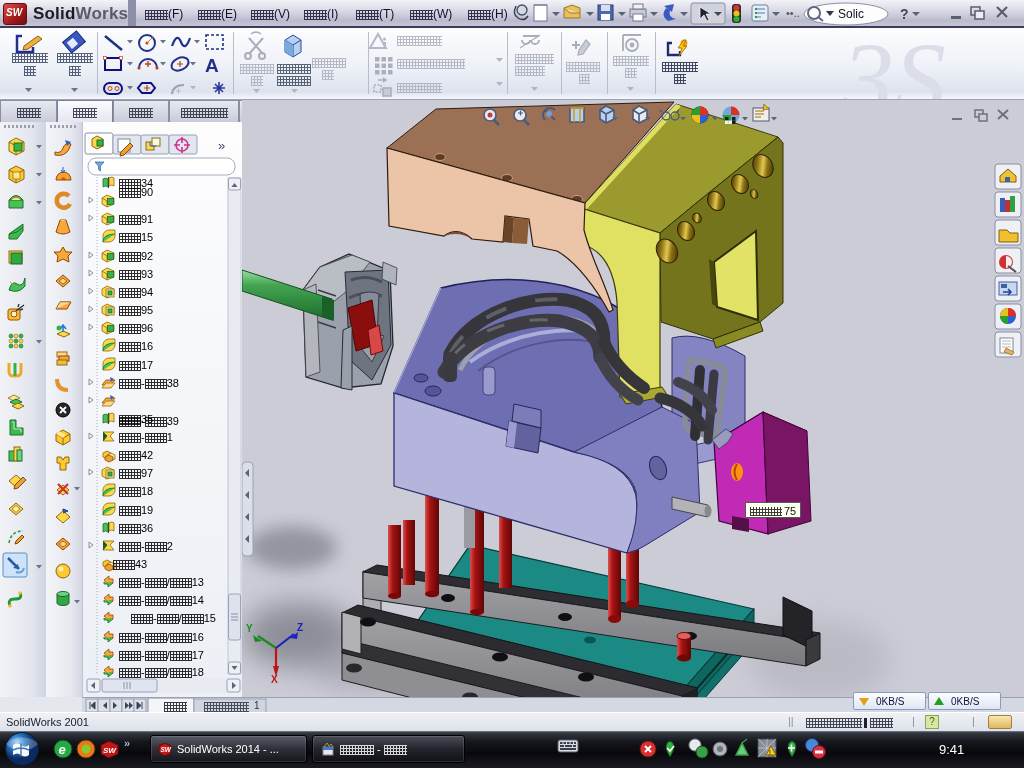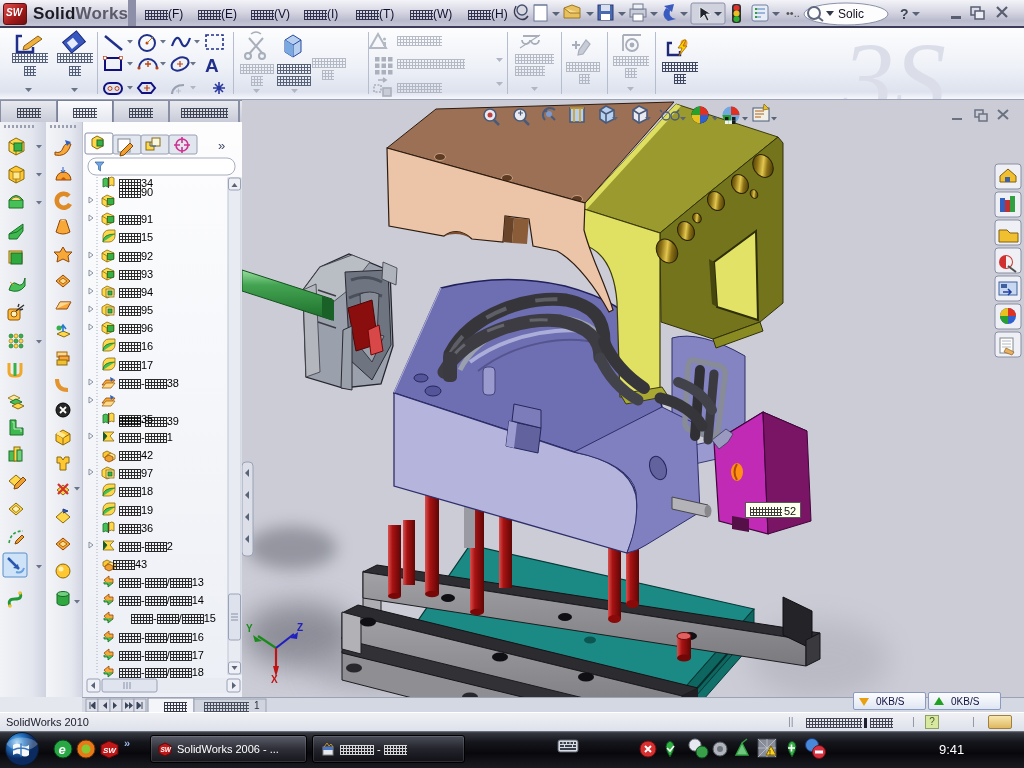--- a/index.html
+++ b/index.html
@@ -951,21 +951,21 @@
       </g>
 <g>
         <rect x="1000" y="338" width="13" height="15" fill="#fff" stroke="#808890"></rect>
         <path d="M1002,341 h9 m-9,3 h9 m-9,3 h9" stroke="#a0a8b0" stroke-width=".8"></path>
         <path d="M1006,348 l8,4 -2,3 -8,-3z" fill="#e8b060" stroke="#906020" stroke-width=".7"></path>
       </g>
 </g>
 </svg>
 <div class="abs" style="left:745px;top:502px;width:56px;height:16px;background:#fffff0;border:1px solid #585858">
     <i class="zh zh9 abs" style="left:4px;top:4px;width:32px;color:#111"></i>
-    <span class="abs" style="left:38px;top:2px;font-size:11px;color:#111">52</span>
+    <span class="abs" style="left:38px;top:2px;font-size:11px;color:#111">75</span>
   </div>
 
 <div class="abs" style="left:0;top:697px;width:82px;height:15px;background:#e4e7ee"></div>
 <div class="abs" id="mtabrow">
 <svg width="942" height="15" viewBox="0 0 942 15" style="position:absolute">
  <g fill="#dde0e8" stroke="#9aa2b4">
         <rect x="4" y="1" width="12" height="13"></rect>
         <rect x="16" y="1" width="12" height="13"></rect>
         <rect x="28" y="1" width="12" height="13"></rect>
         <rect x="40" y="1" width="12" height="13"></rect>
@@ -980,21 +980,21 @@
       </g>
  <rect x="66" y="0" width="46" height="15" fill="#f4f5f9" stroke="#8a90a4"></rect>
  <rect x="112" y="1" width="72" height="14" fill="#d0d4de" stroke="#9aa2b4"></rect>
 </svg>
 <i class="zh abs" style="left:82px;top:4px;width:23px;color:#101020"></i>
 <i class="zh abs" style="left:122px;top:4px;width:45px;color:#2a3040"></i>
     <span class="abs" style="left:172px;top:2px;font-size:10px;color:#2a3040">1</span>
 </div>
 
 <div class="abs" id="status">
-<span class="abs" style="left:6px;top:3px">SolidWorks 2010</span>
+<span class="abs" style="left:6px;top:3px">SolidWorks 2001</span>
 <span class="abs" style="left:788px;top:2px;color:#8a90a0">||</span>
 <i class="zh abs" style="left:806px;top:5px;width:56px;color:#202030"></i>
     <span class="abs" style="left:864px;top:5px;width:3px;height:10px;background:#202030;display:inline-block"></span>
     <i class="zh abs" style="left:870px;top:5px;width:23px;color:#202030"></i>
 <span class="abs" style="left:912px;top:2px;color:#8a90a0">|</span>
 <div class="abs" style="left:925px;top:2px;width:14px;height:14px;background:#d8e8a0;border:1px solid #90a060;color:#406020;font-size:10px;text-align:center">?</div>
 <span class="abs" style="left:972px;top:2px;color:#8a90a0">|</span>
 <div class="abs" style="left:988px;top:2px;width:24px;height:14px;background:linear-gradient(#f8e8b0,#e0b860);border:1px solid #a08040;border-radius:2px"></div>
 </div>
 
@@ -1031,21 +1031,21 @@
         <path d="M1,5 l8,-4 9,4 v9 l-9,4 -8,-4z" fill="#c01818" stroke="#600808"></path>
         <text x="3" y="13" font-size="8" fill="#fff" font-weight="bold" font-style="italic">SW</text>
       </g>
  <text x="124" y="16" font-size="11" fill="#9ab8e8" font-weight="bold">»</text>
 </svg>
 <div class="tbtn" style="left:150px;width:157px;background:linear-gradient(#5a5d68,#2e2f38 50%,#16161c)">
  <svg width="14" height="14" style="position:absolute;left:7px;top:6px" viewBox="0 0 14 14">
         <path d="M1,4 l6,-3 6,3 v7 l-6,3 -6,-3z" fill="#c01818" stroke="#600808"></path>
         <text x="2.5" y="10" font-size="6.5" fill="#fff" font-weight="bold" font-style="italic">SW</text>
       </svg>
- <span style="position:absolute;left:26px;top:7px">SolidWorks 2006 - ...</span>
+ <span style="position:absolute;left:26px;top:7px">SolidWorks 2014 - ...</span>
 </div>
 <div class="tbtn" style="left:312px;width:153px">
  <svg width="14" height="14" style="position:absolute;left:8px;top:6px" viewBox="0 0 14 14">
         <rect x="2" y="5" width="10" height="8" fill="#e8e8f0" stroke="#888"></rect>
         <path d="M3,5 l3,-4 2,3 2,-2 2,3" stroke="#c09030" fill="none"></path>
         <rect x="2" y="5" width="10" height="3" fill="#4878c8"></rect>
       </svg>
  <span style="position:absolute;left:27px;top:7px"><i class="zh" style="width:34px;color:#fff"></i> - <i class="zh" style="width:23px;color:#fff"></i></span>
 </div>
 <svg width="480" height="37" viewBox="0 0 480 37" style="position:absolute;left:544px;top:0">

